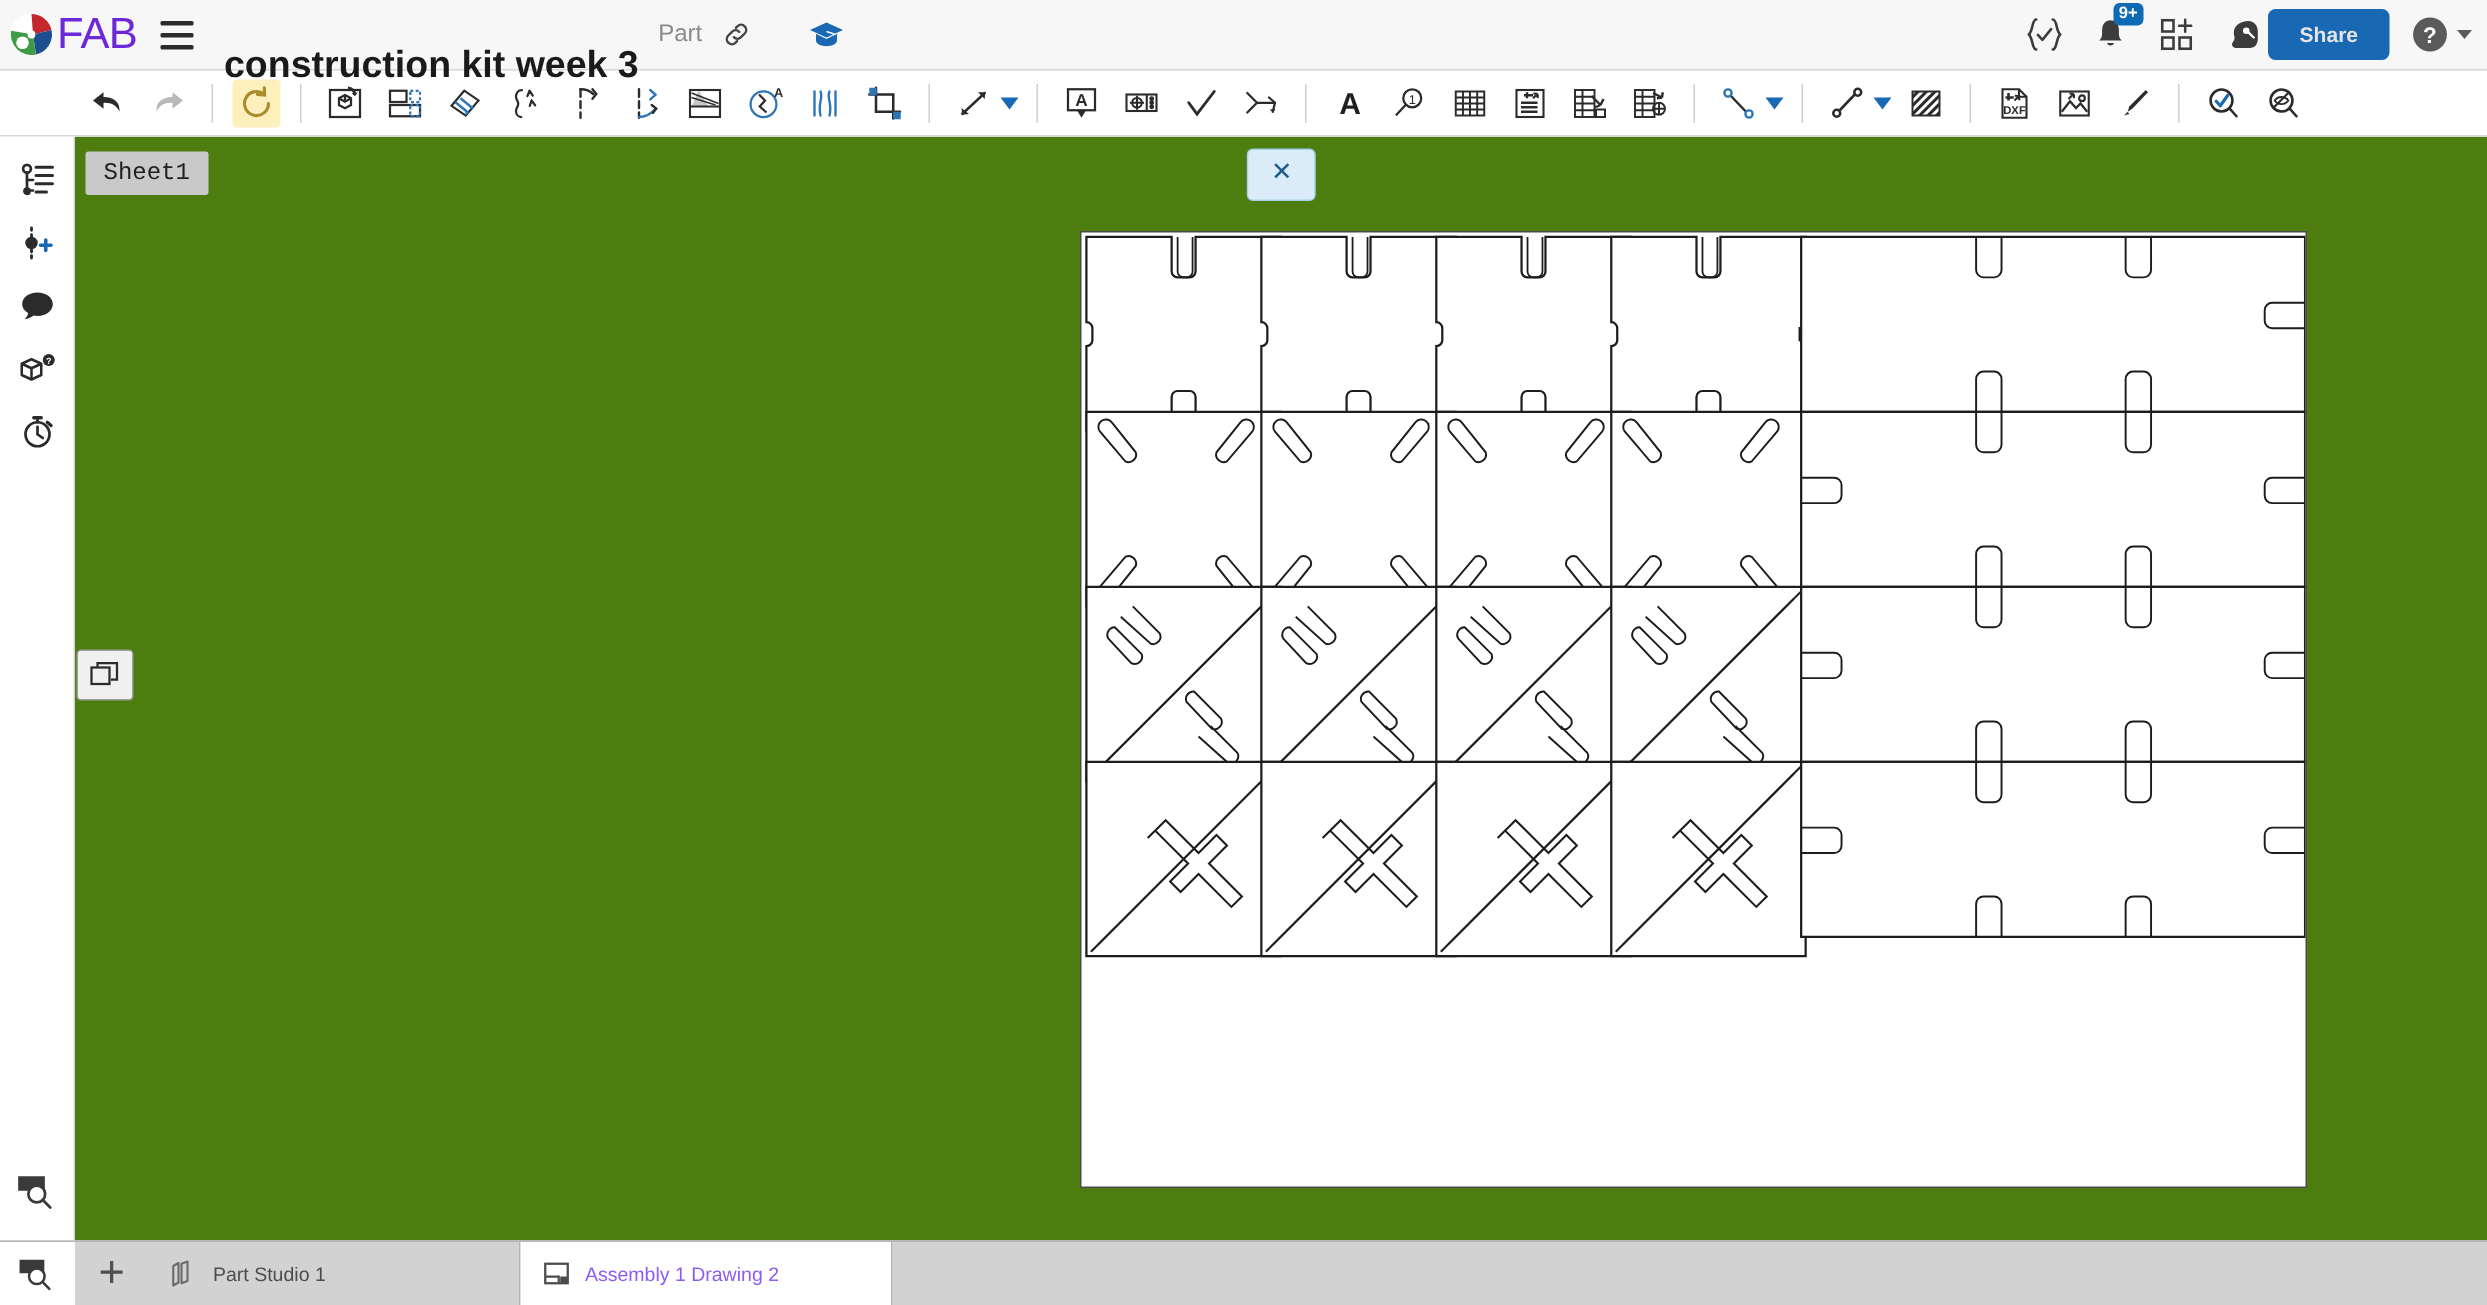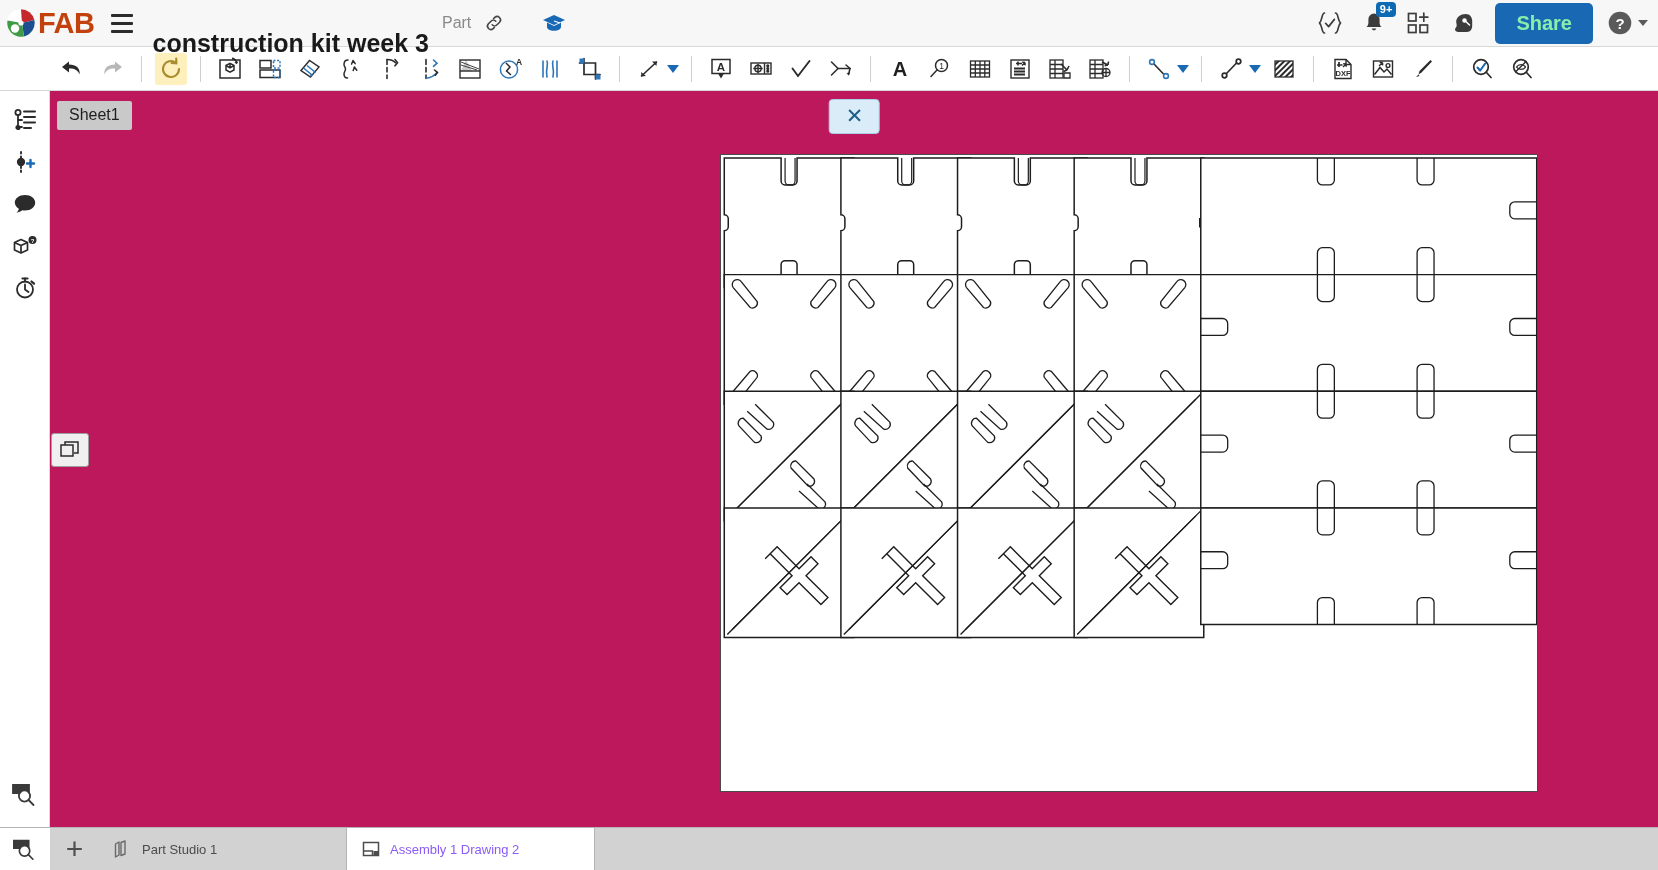--- a/index.html
+++ b/index.html
@@ -16,22 +16,22 @@
     height: 47px; min-height: 47px;
     background: #f7f7f7;
     border-bottom: 1px solid #d8d8d8;
     display: flex; align-items: center;
     padding: 0 10px 0 6px;
     position: relative; z-index: 30;
   }
   .brand { display: flex; align-items: center; gap: 2px; }
   .brand-mark { width: 30px; height: 30px; position: relative; }
   .brand-text {
-    font-size: 29px; font-weight: bold; letter-spacing: -0.5px;
-    color: #c2410c; line-height: 1;
+    font-size: 29px; font-weight: normal; letter-spacing: -0.5px;
+    color: #6d28d9; line-height: 1;
   }
   .hamburger {
     width: 30px; height: 30px; margin-left: 12px;
     display: flex; flex-direction: column; justify-content: center;
     align-items: center; gap: 5px; cursor: pointer;
   }
   .hamburger span { display: block; width: 22px; height: 3px; background: #2b2b2b; border-radius: 1px; }
   .doc-title {
     font-size: 25px; font-weight: bold; color: #1a1a1a;
     margin-left: 16px; white-space: nowrap; margin-top: 40px;
@@ -46,22 +46,22 @@
     position: relative; color: #3c3c3c;
   }
   .badge {
     position: absolute; top: -4px; right: -5px;
     background: #0f6ab4; color: #fff;
     font-size: 11px; font-weight: bold;
     border-radius: 4px; padding: 1px 4px; line-height: 13px;
     min-width: 19px; text-align: center;
   }
   .share-btn {
-    margin-left: 16px; background: #1868b4; color: #86efac;
-    font-size: 20px; font-weight: bold;
+    margin-left: 0; background: #1868b4; color: #e5e5e5;
+    font-size: 14px; font-weight: bold;
     padding: 9px 21px; border-radius: 5px; border: none;
     cursor: pointer;
   }
   .help-wrap { display: flex; align-items: center; margin-left: 14px; cursor: pointer; }
   .caret-dn {
     width: 0; height: 0; margin-left: 5px;
     border-left: 5px solid transparent; border-right: 5px solid transparent;
     border-top: 6px solid #5a5a5a;
   }
 
@@ -101,21 +101,21 @@
   }
   .rail-btn {
     width: 38px; height: 38px; margin-bottom: 4px;
     display: flex; align-items: center; justify-content: center;
     cursor: pointer; color: #2e2e2e; position: relative;
   }
   .rail-bottom { position: absolute; bottom: 10px; left: 6px; }
 
   
   .canvas {
-    flex: 1; background: #be185d; position: relative; overflow: hidden;
+    flex: 1; background: #4d7c0f; position: relative; overflow: hidden; font-family: Liberation Mono, monospace;
   }
   .sheet-tab {
     position: absolute; left: 7px; top: 10px;
     background: #c9c9c9; color: #1f1f1f;
     font-size: 16px; padding: 5px 12px 6px 12px;
     border-radius: 2px; cursor: pointer; z-index: 5;
   }
   .layers-btn {
     position: absolute; left: 1px; top: 342px;
     width: 38px; height: 34px; background: #f0f0f0;

